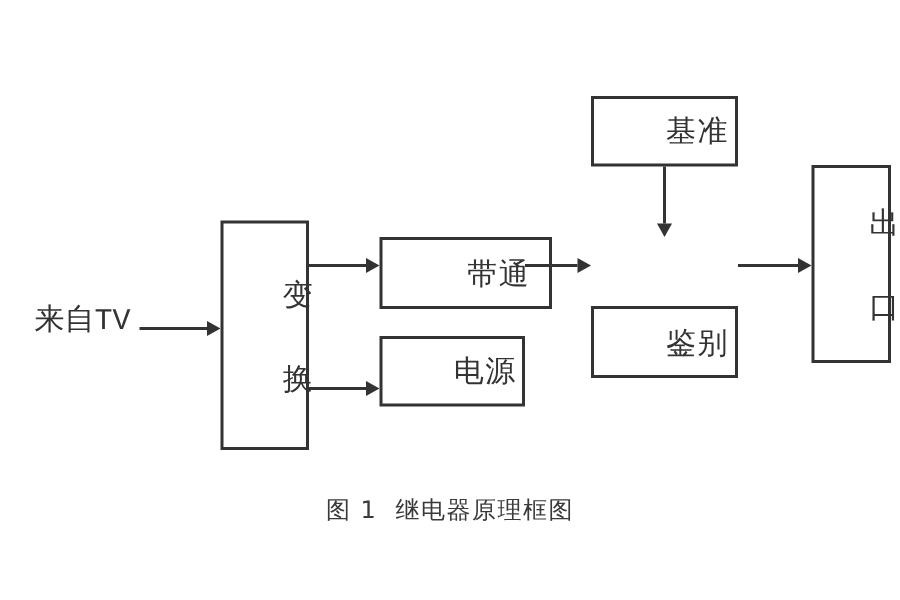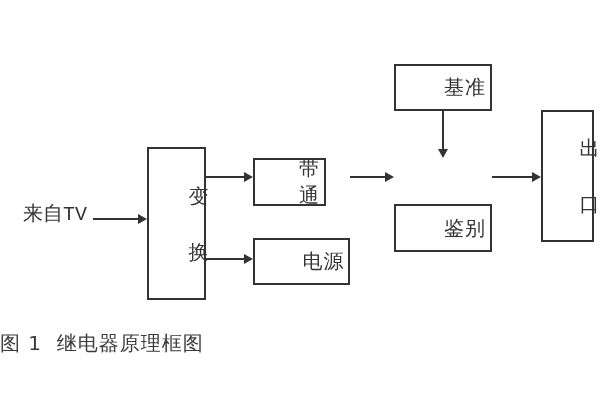--- a/index.html
+++ b/index.html
@@ -70,22 +70,22 @@
     color: #333333;
     line-height: 1;
     white-space: nowrap;
     font-family: Liberation Mono, monospace;
   }
   .caption {
     position: absolute;
     left: 0;
     top: 330px;
     width: 600px;
-    text-align: left;
-    font-size: 20px;
+    text-align: center;
+    font-size: 16px;
     color: #3a3a3a;
     letter-spacing: 1px;
     white-space: pre;
   }
 </style>
 </head>
 <body>
 
 <div class="canvas">
 
@@ -97,28 +97,28 @@
   <div class="box" style="left:147px; top:147px; width:59px; height:153px;">
     <div class="vstack">
       <span>变</span>
       <span>换</span>
     </div>
   </div>
 
   <div class="hline" style="left:206px; top:176px; width:38px;"></div>
   <div class="arrow-right" style="left:244px; top:172px;"></div>
 
-  <div class="box" style="left:253px; top:158px; width:73px; height:48px;">
+  <div class="box" style="left:253px; top:158px; width:115px; height:48px;">
     <span>带通</span>
   </div>
 
   <div class="hline" style="left:206px; top:258px; width:38px;"></div>
   <div class="arrow-right" style="left:244px; top:254px;"></div>
 
-  <div class="box" style="left:253px; top:238px; width:97px; height:47px;">
+  <div class="box" style="left:253px; top:224px; width:97px; height:47px;">
     <span>电源</span>
   </div>
 
   <div class="hline" style="left:350px; top:176px; width:35px;"></div>
   <div class="arrow-right" style="left:385px; top:172px;"></div>
 
   <div class="box" style="left:394px; top:64px; width:98px; height:47px;">
     <span>基准</span>
   </div>
 

